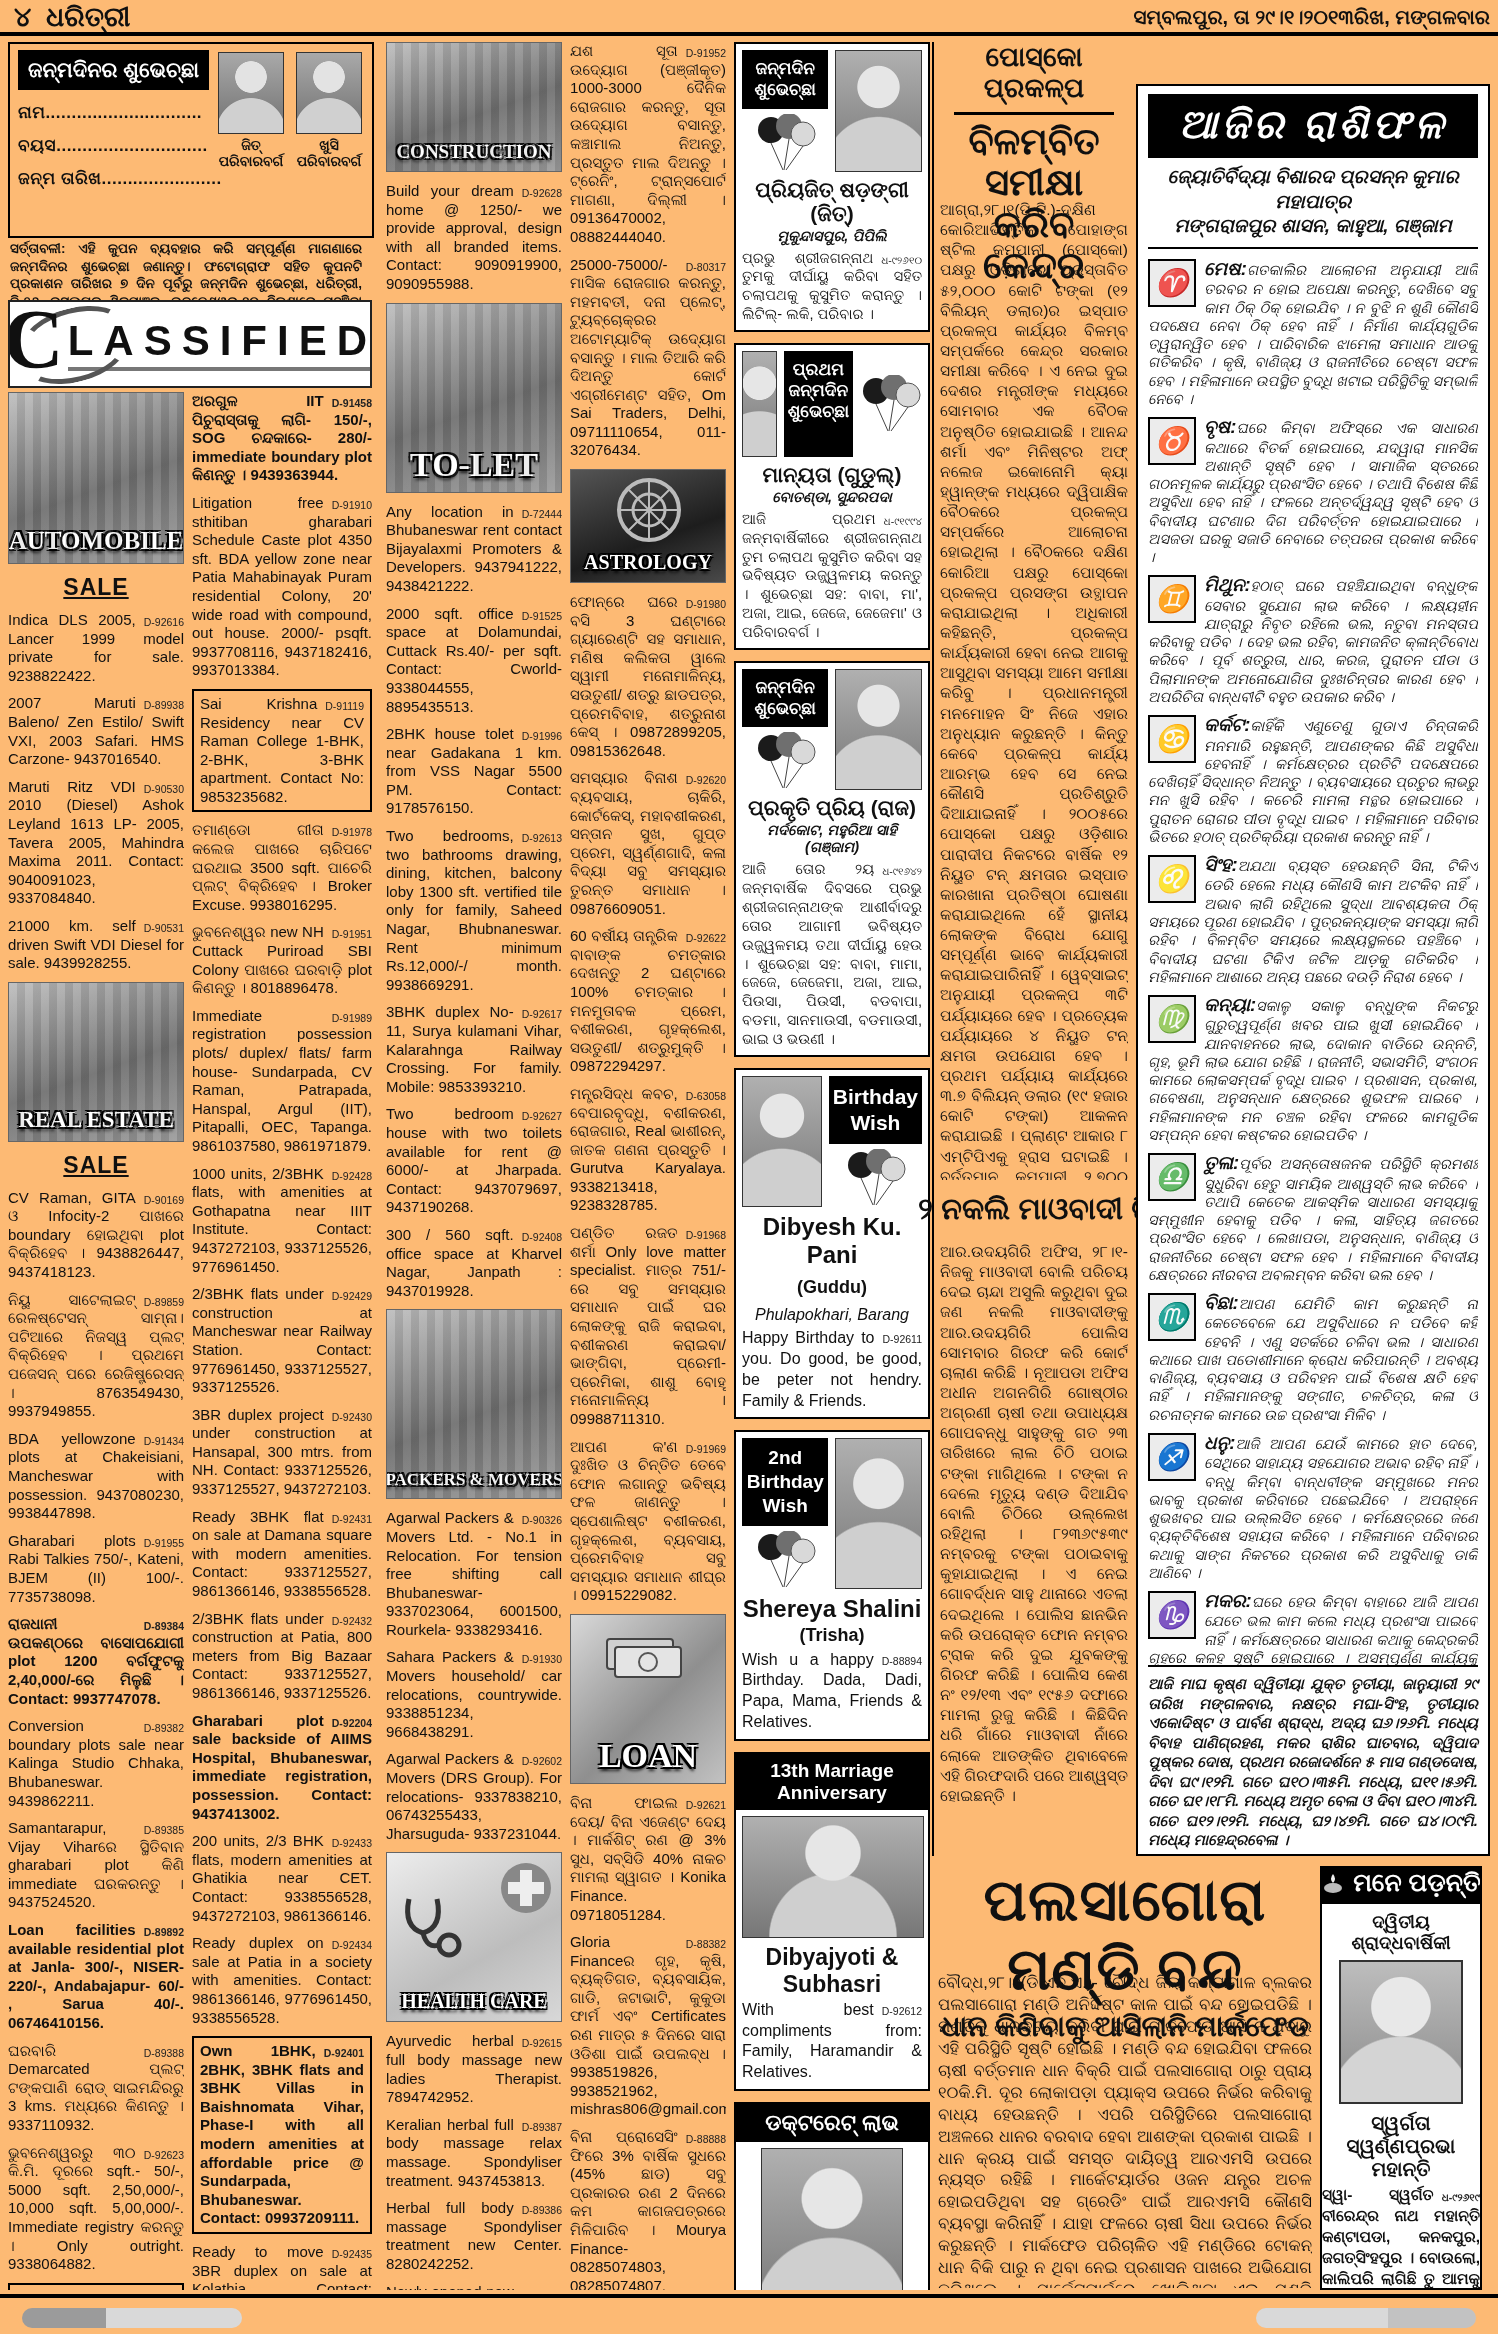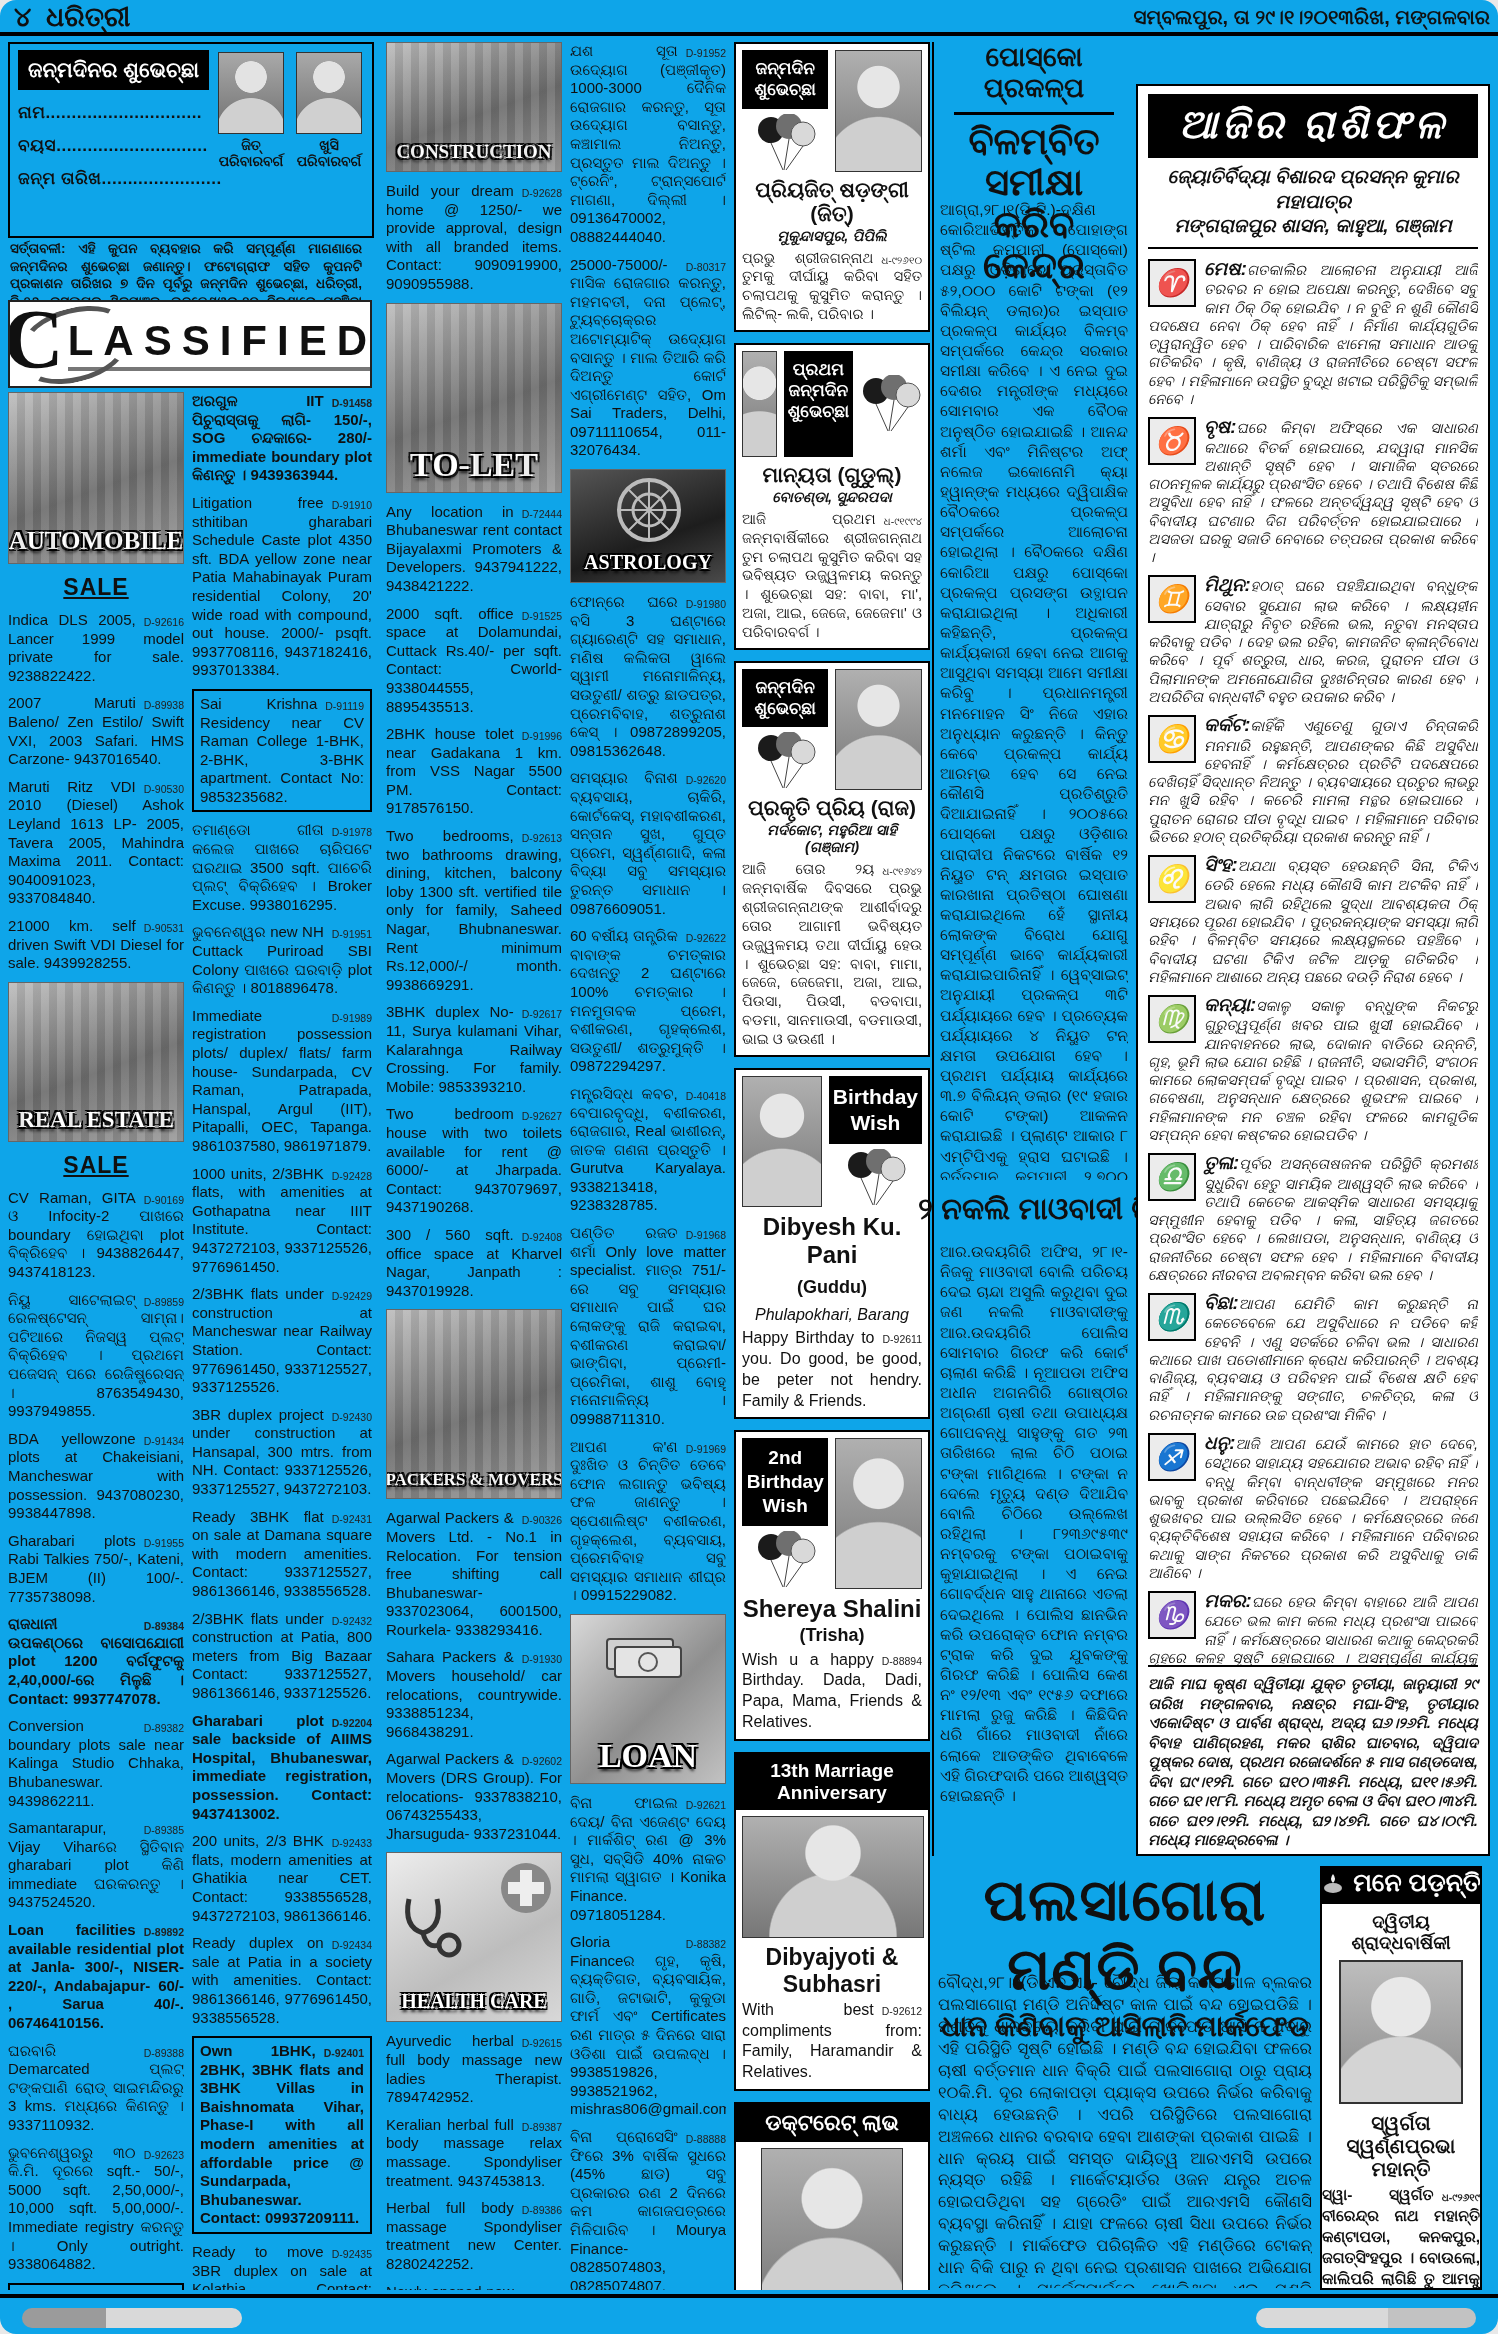--- a/index.html
+++ b/index.html
@@ -1,16 +1,16 @@
 <!DOCTYPE html>
 <html><head>
 <meta charset="utf-8">
 <style>
   html,body{margin:0;padding:0;background:#e8e8e8;}
-  .page{position:relative;width:1498px;height:2334px;background:#0ea5e9;font-family:"Liberation Sans",sans-serif;color:#101010;overflow:hidden;margin:0 auto;border-radius:16px;}
+  .page{position:relative;width:1498px;height:2334px;background:#fdba74;font-family:"Liberation Sans",sans-serif;color:#101010;overflow:hidden;margin:0 auto;}
   .abs{position:absolute;}
   
   .masthead{font-family:"Liberation Serif",serif;font-weight:bold;font-size:27px;}
   .dateline{font-weight:bold;font-size:20px;text-align:right;}
   .toprule{background:#000;height:4px;}
   
   .coupon{border:2px solid #000;padding:6px 8px;overflow:hidden;}
   .coupon-title{background:#000;color:#fff;font-weight:bold;font-size:21px;padding:8px 10px;display:inline-block;}
   .coupon-field{font-weight:bold;font-size:17px;margin-top:13px;letter-spacing:.5px;}
   .coupon-photos{position:absolute;top:8px;right:10px;display:flex;gap:12px;}
@@ -233,21 +233,21 @@
           <circle cx="36" cy="36" r="16" fill="none" stroke="#bbb" stroke-width="3"></circle>
           <path d="M36 6 V66 M6 36 H66 M15 15 L57 57 M57 15 L15 57" stroke="#bbb" stroke-width="2"></path>
         </svg>
       <span class="banner-label" style="font-size:20px;">ASTROLOGY</span>
     </div>
     <div>
 
     <p class="listing"><span class="did">D-91980</span><span>ଫୋନ୍‌ରେ ଘରେ ବସି 3 ଘଣ୍ଟାରେ ଗ୍ୟାରେଣ୍ଟି ସହ ସମାଧାନ, ମଣିଷ କଲିକତା ୱାଲେ ସ୍ୱାମୀ ମନୋମାଳିନ୍ୟ, ସଉତୁଣୀ/ ଶତ୍ରୁ ଛାଡପତ୍ର, ପ୍ରେମବିବାହ, ଶତ୍ରୁନାଶ କେସ୍ । 09872899205, 09815362648.</span></p>
         <p class="listing"><span class="did">D-92620</span><span>ସମସ୍ୟାର ବିନାଶ ବ୍ୟବସାୟ, ଚାକିରି, କୋର୍ଟକେସ୍, ମହାବଶୀକରଣ, ସନ୍ତାନ ସୁଖ, ଗୁପ୍ତ ପ୍ରେମ, ସ୍ୱର୍ଣ୍ଣଗାଦି, କଳା ବିଦ୍ୟା ସବୁ ସମସ୍ୟାର ତୁରନ୍ତ ସମାଧାନ । 09876609051.</span></p>
         <p class="listing"><span class="did">D-92622</span><span>60 ବର୍ଷୀୟ ତାନ୍ତ୍ରିକ ବାବାଙ୍କ ଚମତ୍କାର ଦେଖନ୍ତୁ 2 ଘଣ୍ଟାରେ 100% ଚମତ୍କାର । ମନମୁତାବକ ପ୍ରେମ, ବଶୀକରଣ, ଗୃହକ୍ଲେଶ, ସଉତୁଣୀ/ ଶତ୍ରୁମୁକ୍ତି । 09872294297.</span></p>
-        <p class="listing"><span class="did">D-40418</span><span>ମନ୍ତ୍ରସିଦ୍ଧ କବଚ, ବେପାରବୃଦ୍ଧି, ବଶୀକରଣ, ରୋଜଗାର, Real ଭାଶୀରନ୍, ଜାତକ ଗଣନା ପ୍ରସ୍ତୁତି । Gurutva Karyalaya. 9338213418, 9238328785.</span></p>
+        <p class="listing"><span class="did">D-63058</span><span>ମନ୍ତ୍ରସିଦ୍ଧ କବଚ, ବେପାରବୃଦ୍ଧି, ବଶୀକରଣ, ରୋଜଗାର, Real ଭାଶୀରନ୍, ଜାତକ ଗଣନା ପ୍ରସ୍ତୁତି । Gurutva Karyalaya. 9338213418, 9238328785.</span></p>
         <p class="listing"><span class="did">D-91968</span><span>ପଣ୍ଡିତ ରଜତ ଶର୍ମା Only love matter specialist. ମାତ୍ର 751/-ରେ ସବୁ ସମସ୍ୟାର ସମାଧାନ ପାଇଁ ଘର ଲୋକଙ୍କୁ ରାଜି କରାଇବା, ବଶୀକରଣ କରାଇବା/ ଭାଙ୍ଗିବା, ପ୍ରେମୀ-ପ୍ରେମିକା, ଶାଶୁ ବୋହୂ ମନୋମାଳିନ୍ୟ । 09988711310.</span></p>
         <p class="listing"><span class="did">D-91969</span><span>ଆପଣ କ'ଣ ଦୁଃଖିତ ଓ ଚିନ୍ତିତ ତେବେ ଫୋନ ଲଗାନ୍ତୁ ଭବିଷ୍ୟ ଫଳ ଜାଣନ୍ତୁ । ସ୍ପେଶାଲିଷ୍ଟ ବଶୀକରଣ, ଗୃହକ୍ଲେଶ, ବ୍ୟବସାୟ, ପ୍ରେମବିବାହ ସବୁ ସମସ୍ୟାର ସମାଧାନ ଶୀଘ୍ର । 09915229082.</span></p>
       </div>
     <div class="banner" style="height:168px;background:linear-gradient(135deg,#d9d9d9,#8f8f8f 55%,#c2c2c2);">
       <svg width="90" height="60" viewBox="0 0 90 60" style="position:absolute;top:18px;left:30px;">
           <rect x="6" y="6" width="66" height="30" rx="3" fill="#cfcfcf" stroke="#444" stroke-width="2"></rect>
           <rect x="14" y="14" width="66" height="30" rx="3" fill="#e4e4e4" stroke="#444" stroke-width="2"></rect>
           <circle cx="47" cy="29" r="9" fill="none" stroke="#555" stroke-width="2"></circle>
         </svg>
       <span class="banner-label" style="font-size:34px;">LOAN</span>

